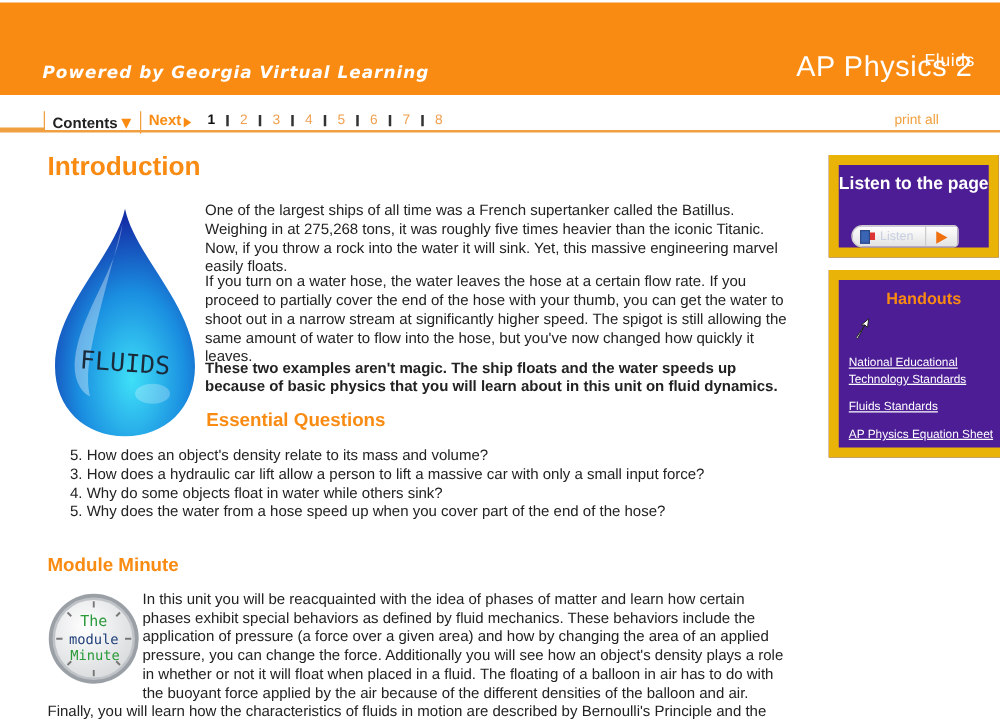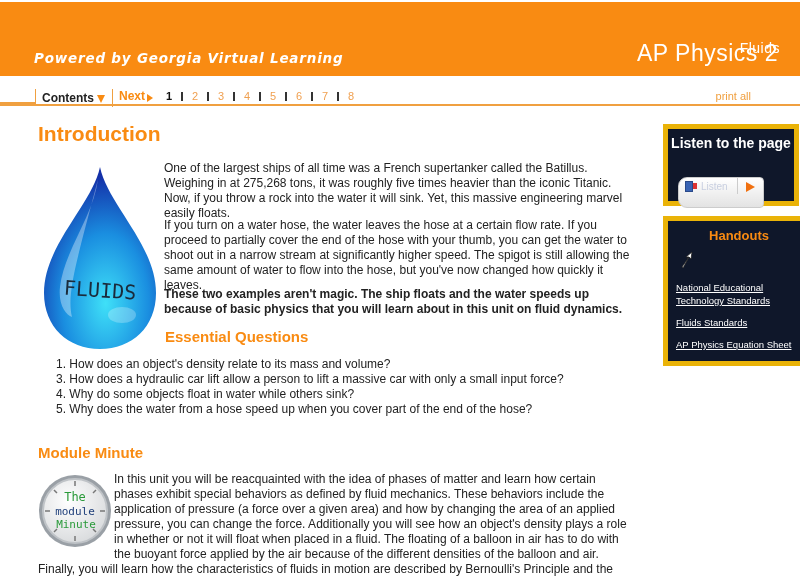--- a/index.html
+++ b/index.html
@@ -35,24 +35,24 @@
   .p3 { top: 287px; font-weight: bold; }
 
   .eq-title { position: absolute; left: 165px; top: 328px; font-size: 15px; font-weight: bold; color: #f98b12; }
   .eq-list { position: absolute; left: 56px; top: 357px; font-size: 12px; line-height: 15px; color: #222; list-style: none; }
 
   .mm-title { position: absolute; left: 38px; top: 444px; font-size: 15px; font-weight: bold; color: #f98b12; }
   .clock { position: absolute; left: 37px; top: 473px; width: 76px; height: 76px; }
   .mm-para { position: absolute; left: 38px; top: 472px; width: 590px; font-size: 12px; line-height: 15px; color: #222; }
   .mm-para .float-spacer { float: left; width: 76px; height: 88px; }
 
-  .side-box { position: absolute; background: #0f172a; border: 5px solid #eab308; }
+  .side-box { position: absolute; background: #4c1d95; border: 8px solid #eab308; }
   .listen { left: 663px; top: 124px; width: 136px; height: 82px; }
   .listen .ltitle { text-align: center; color: #fff; font-weight: bold; font-size: 14px; line-height: 16px; margin-top: 6px; }
-  .listen-btn { position: absolute; left: 10px; top: 48px; width: 86px; height: 31px; background: linear-gradient(#ffffff, #e3e3e3); border-radius: 9px 4px 4px 9px; border: 1px solid #ccc; }
+  .listen-btn { position: absolute; left: 10px; top: 48px; width: 86px; height: 18px; background: linear-gradient(#ffffff, #e3e3e3); border-radius: 9px 4px 4px 9px; border: 1px solid #ccc; }
   .listen-btn .doc { position: absolute; left: 6px; top: 3px; width: 8px; height: 11px; background: #3a64b4; border: 1px solid #2a4a8a; }
   .listen-btn .spk { position: absolute; left: 14px; top: 5px; width: 4px; height: 6px; background: #d33; }
   .listen-btn .lbl { position: absolute; left: 22px; top: 3px; font-size: 10px; color: #c8cfe0; }
   .listen-btn .div { position: absolute; left: 58px; top: 0; width: 1px; height: 16px; background: #ccc; }
   .listen-btn .play { position: absolute; left: 67px; top: 4px; width: 0; height: 0; border-top: 5px solid transparent; border-bottom: 5px solid transparent; border-left: 9px solid #f07010; }
 
   .handouts { left: 663px; top: 216px; width: 152px; height: 150px; }
   .handouts .htitle { text-align: center; color: #f98b12; font-weight: bold; font-size: 13px; margin-top: 7px; }
   .handouts .cursor { position: absolute; left: 12px; top: 30px; }
   .handouts .links { position: absolute; left: 8px; top: 60px; width: 124px; }
@@ -112,21 +112,21 @@
     <text x="26" y="132" font-family="DejaVu Sans Mono, monospace" font-size="20" fill="#1b2a3a" transform="rotate(4 60 125)">FLUIDS</text>
   </svg>
 </div>
 
 <p class="para p1"> One of the largest ships of all time was a French supertanker called the Batillus. Weighing in at 275,268 tons, it was roughly five times heavier than the iconic Titanic. Now, if you throw a rock into the water it will sink. Yet, this massive engineering marvel easily floats.</p>
 <p class="para p2">If you turn on a water hose, the water leaves the hose at a certain flow rate. If you proceed to partially cover the end of the hose with your thumb, you can get the water to shoot out in a narrow stream at significantly higher speed. The spigot is still allowing the same amount of water to flow into the hose, but you've now changed how quickly it leaves.</p>
 <p class="para p3">These two examples aren't magic. The ship floats and the water speeds up because of basic physics that you will learn about in this unit on fluid dynamics.</p>
 
 <h2 class="eq-title">Essential Questions</h2>
 <ul class="eq-list">
-  <li>1. How does an object's density relate to its mass and volume?</li>
+  <li>5. How does an object's density relate to its mass and volume?</li>
   <li>3. How does a hydraulic car lift allow a person to lift a massive car with only a small input force?</li>
   <li>4. Why do some objects float in water while others sink?</li>
   <li>5. Why does the water from a hose speed up when you cover part of the end of the hose?</li>
 </ul>
 
 <h2 class="mm-title">Module Minute</h2>
 <div class="mm-para">
   <span class="float-spacer"></span>
   <span>In this unit you will be reacquainted with the idea of phases of matter and learn how certain phases exhibit special behaviors as defined by fluid mechanics. These behaviors include the application of pressure (a force over a given area) and how by changing the area of an applied pressure, you can change the force. Additionally you will see how an object's density plays a role in whether or not it will float when placed in a fluid. The floating of a balloon in air has to do with the buoyant force applied by the air because of the different densities of the balloon and air. Finally, you will learn how the characteristics of fluids in motion are described by Bernoulli's Principle and the continuity equation.</span>
 </div>

